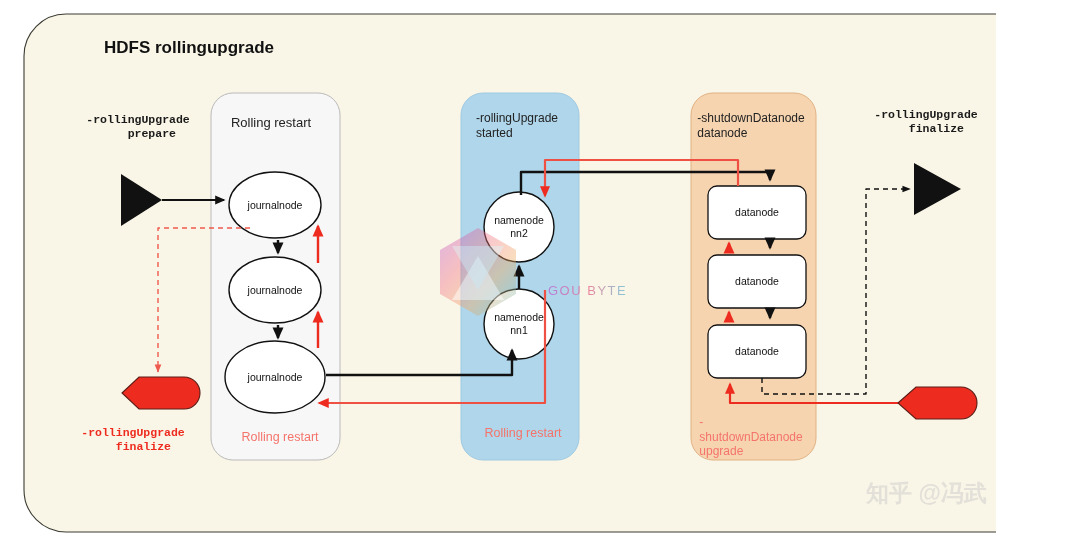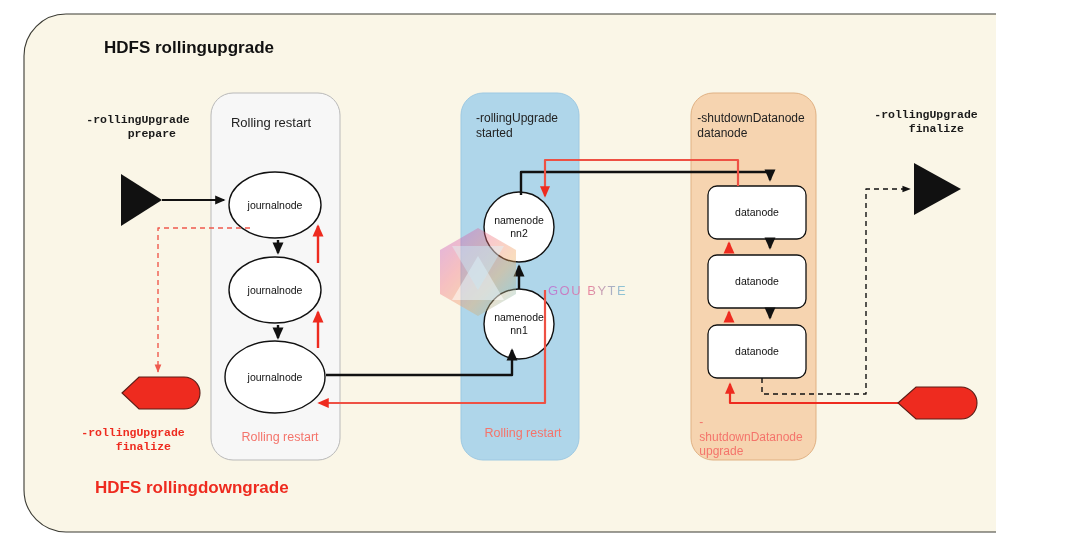--- a/index.html
+++ b/index.html
@@ -110,21 +110,20 @@
     <path d="M898,403 L916,387 L961,387 A13,13 0 0 1 961,419 L916,419 z" fill="#ee2b1f" stroke="#5a1c16" stroke-width="1.1"></path>
 
     <g opacity="0.72">
       <path d="M440,250 L478,228 L516,250 L516,294 L478,316 L440,294 z" fill="url(#wmg)" opacity="0.55"></path>
       <path d="M452,300 L478,256 L504,300 z" fill="#ffffff" opacity="0.55"></path>
       <path d="M452,246 L478,290 L504,246 z" fill="#d6eef5" opacity="0.5"></path>
     </g>
   </svg>
 
   <div class="txt sans" id="title-main">HDFS rollingupgrade</div>
-  <div class="txt sans" id="title-down">HDFS rollingdowngrade</div>
 
   <div class="txt mono ctr" id="lbl-prepare">-rollingUpgrade
       prepare</div>
   <div class="txt mono ctr" id="lbl-left-finalize">-rollingUpgrade
      finalize</div>
   <div class="txt mono ctr" id="lbl-right-finalize">-rollingUpgrade
      finalize</div>
 
   <div class="txt sans ctr" id="lbl-jn-head">Rolling restart</div>
   <div class="txt sans ctr" id="lbl-jn-foot">Rolling restart</div>
@@ -146,14 +145,15 @@
   <div class="nodelabel sans" style="left:519px;top:227px;">namenode
 nn2</div>
   <div class="nodelabel sans" style="left:519px;top:324px;">namenode
 nn1</div>
 
   <div class="nodelabel sans" style="left:757px;top:212px;">datanode</div>
   <div class="nodelabel sans" style="left:757px;top:281px;">datanode</div>
   <div class="nodelabel sans" style="left:757px;top:351px;">datanode</div>
 
   <div id="wm-en">GOU BYTE</div>
+  <div id="wm-zhihu">知乎 @冯武</div>
 
 </div>
 
 </body></html>

